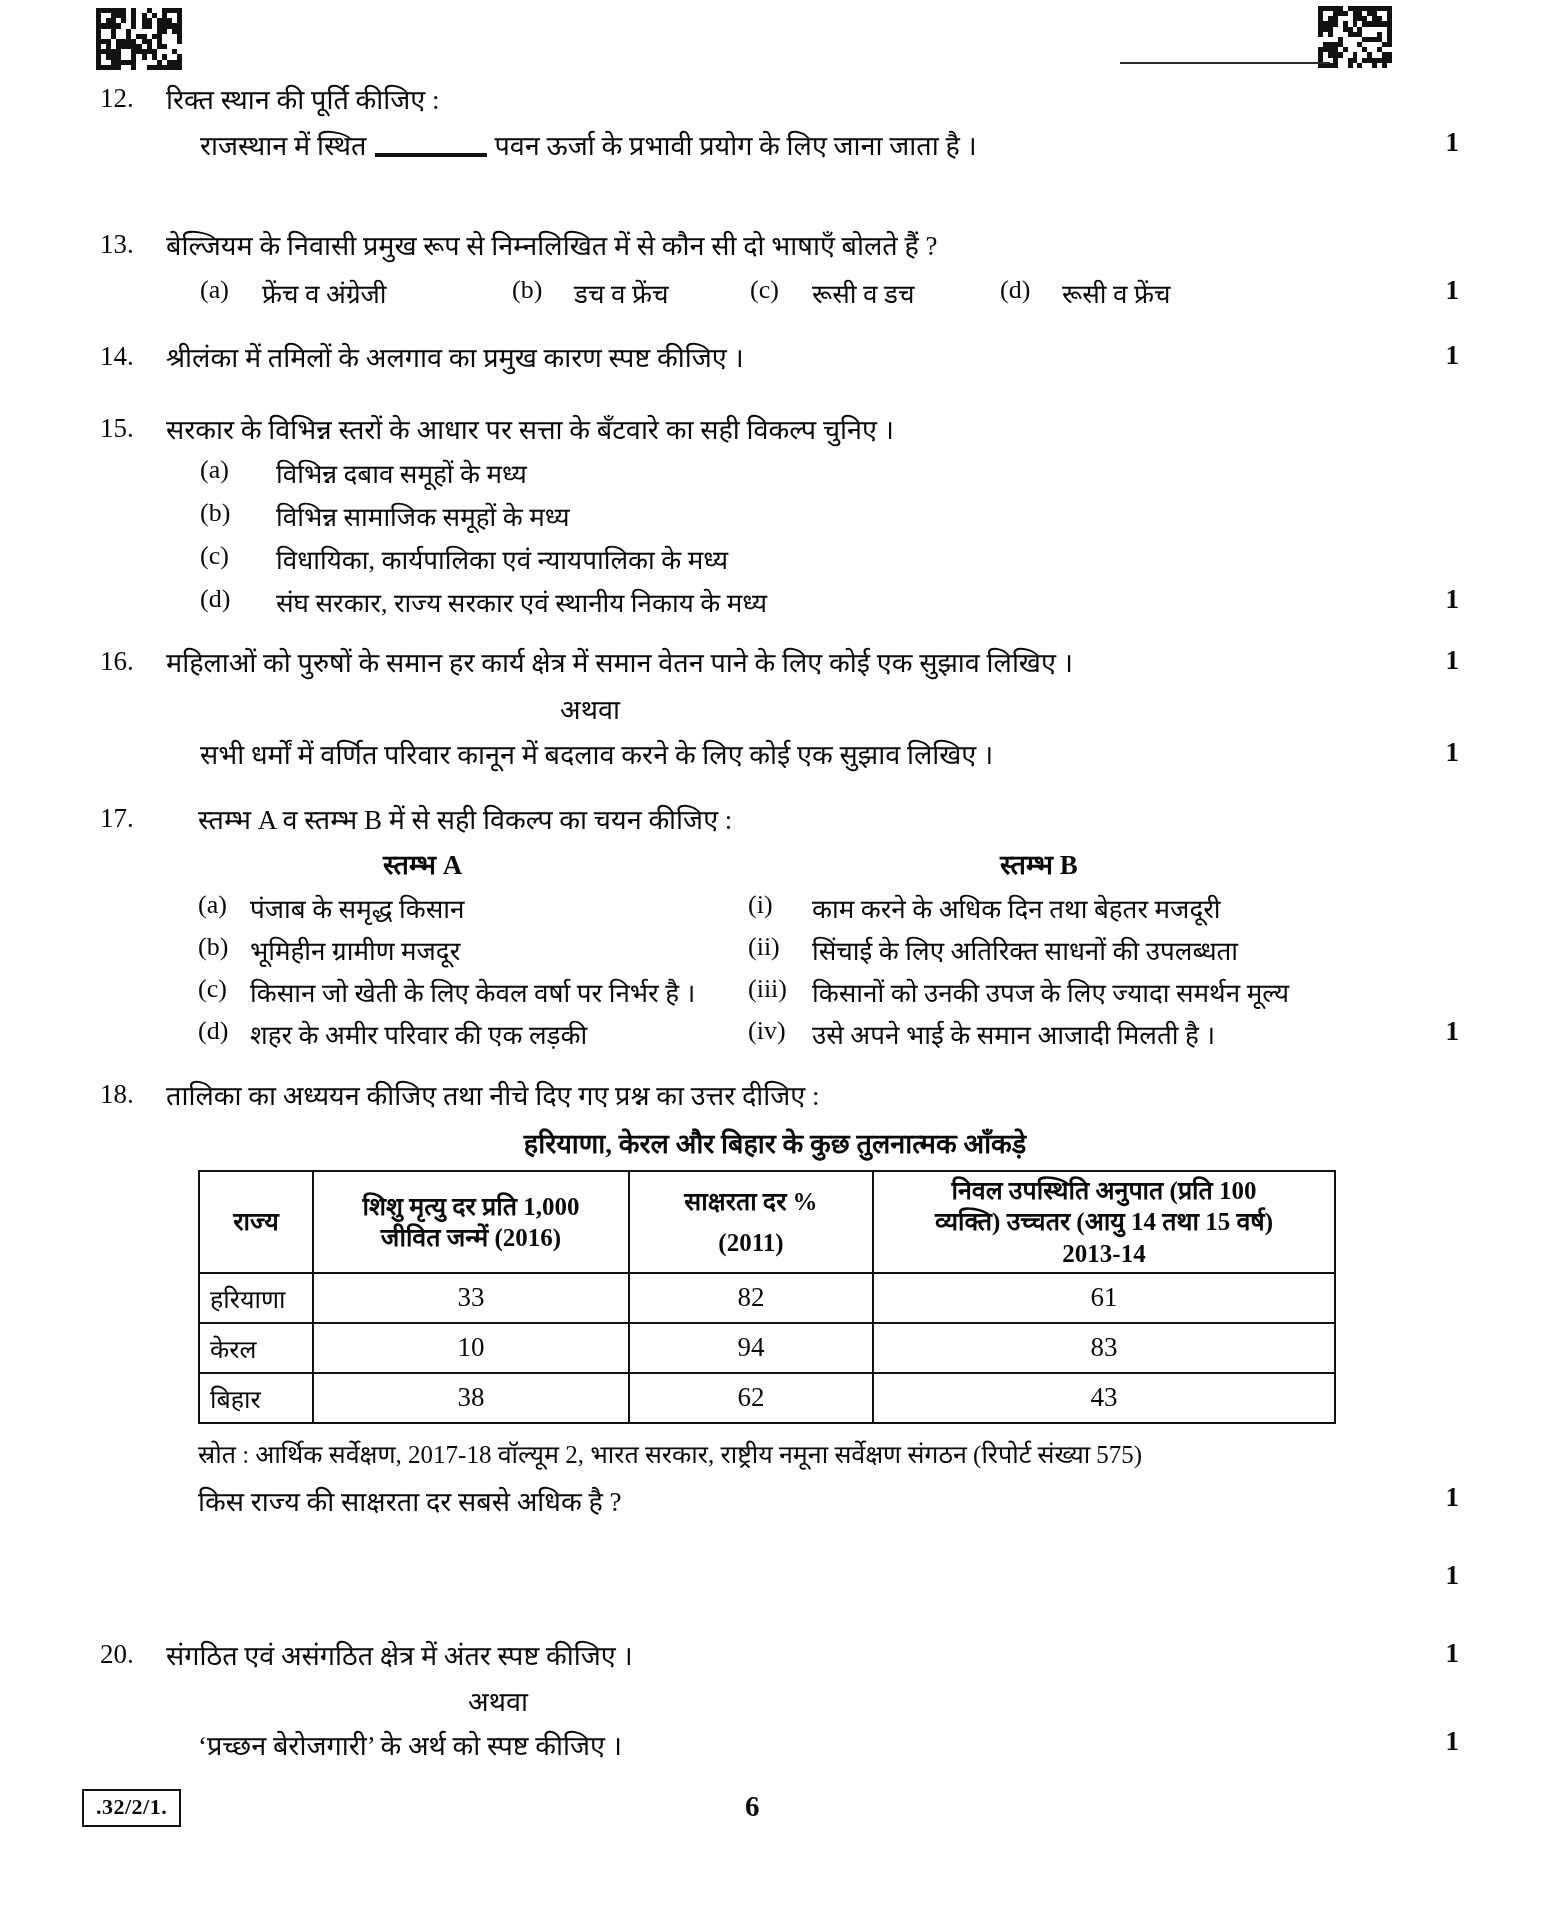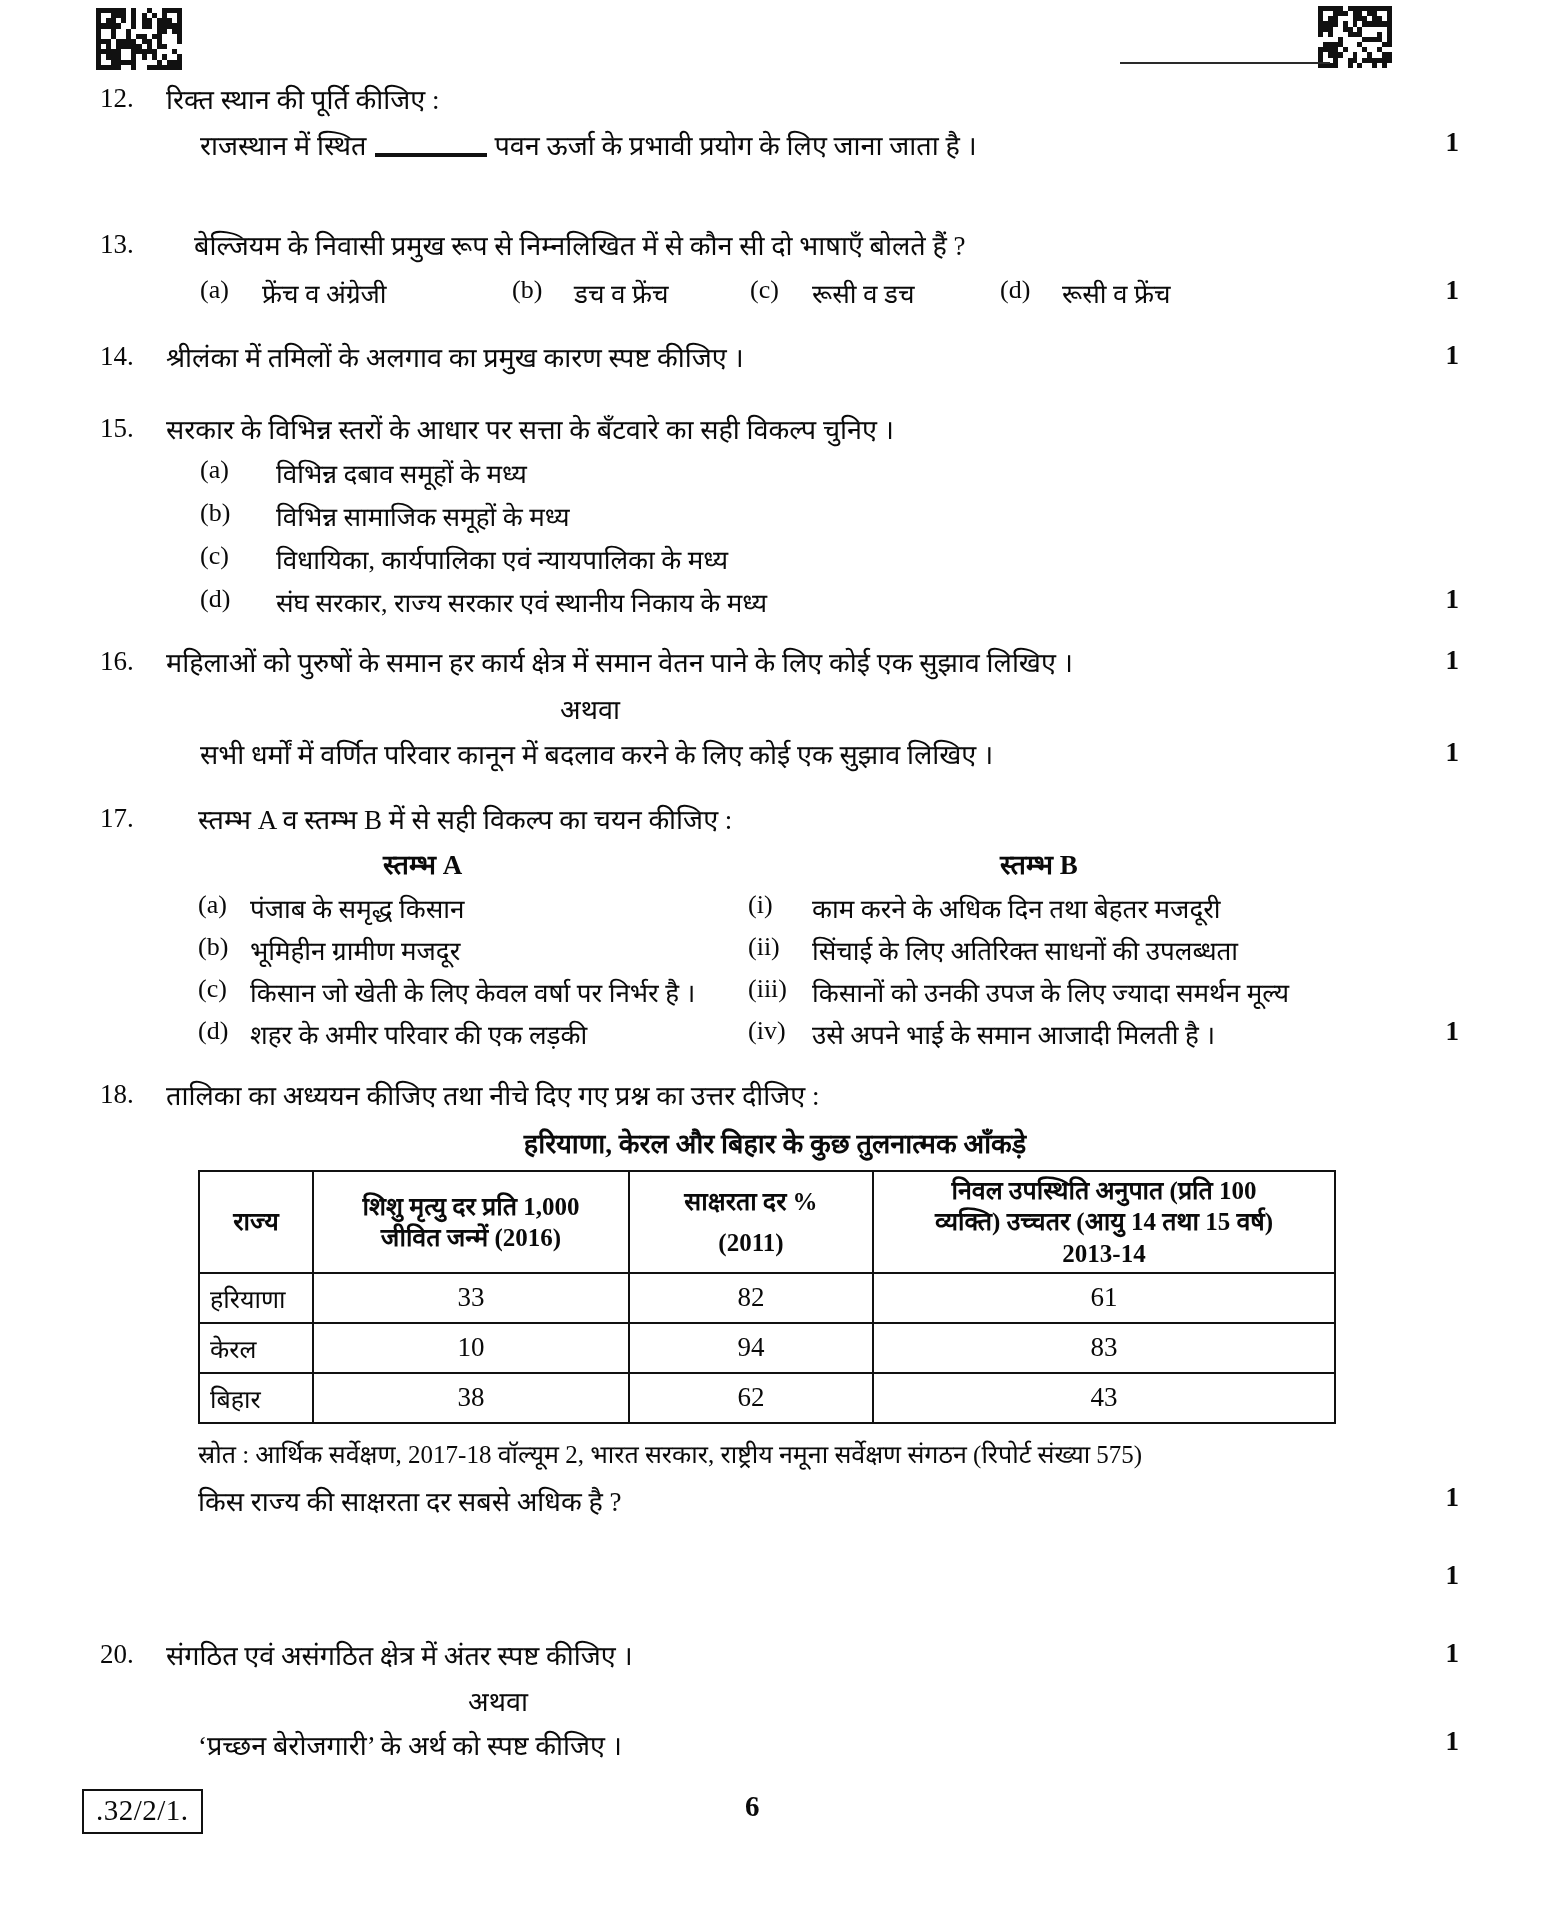--- a/index.html
+++ b/index.html
@@ -52,21 +52,21 @@
     font-weight:normal;
   }
   table.datatable thead th{font-weight:bold;font-size:25px;line-height:1.25;}
   table.datatable tbody td{font-size:27px;height:42px;}
   table.datatable tbody td.state{text-align:left;padding-left:10px;font-size:25px;}
 
   
   .codebox{
     position:absolute;left:82px;top:1789px;
     border:2px solid #111;padding:3px 12px 5px 12px;
-    font-weight:normal;font-size:29px;letter-spacing:.5px;
+    font-weight:bold;font-size:22px;letter-spacing:.5px;
   }
   .pageno{position:absolute;left:745px;top:1790px;font-weight:bold;font-size:29px;}
 </style>
 </head>
 <body>
 
 <div class="page">
 
   <div class="qr" id="qr-left">
       <div class="m"></div>
@@ -462,21 +462,21 @@
     <div class="qnum">12.</div>
     <div class="qtext">रिक्त स्थान की पूर्ति कीजिए :</div>
   </div>
   <div class="marks" style="top:127px;">1</div>
   <div class="qrow" style="left:200px;top:128px;">
     <div class="qtext">
       <span>राजस्थान में स्थित</span><span class="blank"></span><span>पवन ऊर्जा के प्रभावी प्रयोग के लिए जाना जाता है ।</span>
     </div>
   </div>
 
-  <div class="qrow" style="left:100px;top:228px;gap:28px;">
+  <div class="qrow" style="left:100px;top:228px;">
     <div class="qnum">13.</div>
     <div class="qtext">बेल्जियम के निवासी प्रमुख रूप से निम्नलिखित में से कौन सी दो भाषाएँ बोलते हैं ?</div>
   </div>
   <div class="marks" style="top:275px;">1</div>
 
   <div class="opt-row" style="position:absolute;left:200px;top:275px;">
     <span class="opt-lbl" style="width:62px;display:inline-block;">(a)</span>
     <span class="opt-txt">फ्रेंच व अंग्रेजी</span>
   </div>
   <div class="opt-row" style="position:absolute;left:512px;top:275px;">

